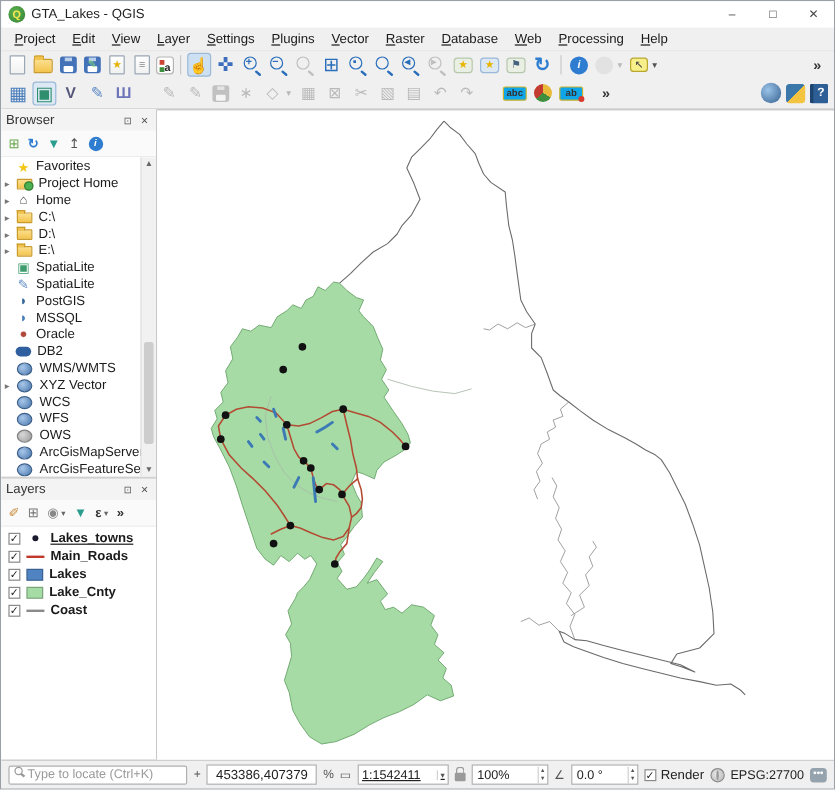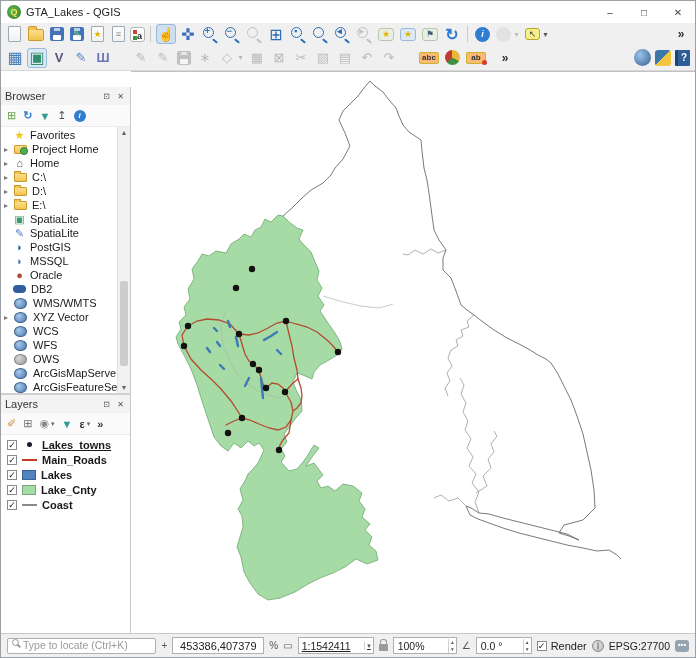--- a/index.html
+++ b/index.html
@@ -40,29 +40,29 @@
   .tbico.stylemgr{width:15px;height:15px;background:#fff;border:1px solid #b5b5b5;font-size:9px;font-weight:bold;align-items:flex-end;justify-content:flex-end;padding:0 2px 0 0;}
   .tbico.stylemgr::before{content:'';position:absolute;top:2px;left:2px;width:4px;height:4px;background:#cc4433;box-shadow:0 6px 0 #3f8f3f;}
   .tbico.mag{font-size:9px;font-weight:bold;padding:0 3px 3px 0;}
   .tbico.mag::before{content:'';position:absolute;inset:3px 6px 6px 3px;border:1.6px solid currentColor;border-radius:50%;}
   .tbico.mag::after{content:'';position:absolute;width:6px;height:2px;background:currentColor;bottom:2px;right:2px;transform:rotate(40deg);border-radius:1px;}
   .tbico.mag span{position:relative;z-index:2;margin:-3px 0 0 -2px;}
   .tbico.circ{width:15px;height:15px;border-radius:50%;margin:3px;font-size:9px;font-style:italic;font-weight:bold;}
   .tbico.mapbg{width:16px;height:13px;background:#e9efe2;border:1px solid #b7c7ad;font-size:9px;margin:4px 3px;}
   .tbico.framed{border:1px solid #9ab8d8;background:#dce9f5;}
   .tbico.selrect{width:15px;height:12px;background:#f7ef8a;border:1px solid #b9a72e;font-size:9px;margin:4px 3px;}
-  .tbico.abc{width:20px;height:12px;background:#fdba74;border:1px solid #c9b32e;border-radius:2px;font-size:8px;font-weight:bold;color:#333;margin:4px 3px;}
+  .tbico.abc{width:20px;height:12px;background:#0ea5e9;border:1px solid #c9b32e;border-radius:2px;font-size:8px;font-weight:bold;color:#333;margin:4px 3px;}
   .tbico.reddot::after{content:'';position:absolute;width:5px;height:5px;background:#d43a2f;border-radius:50%;right:-2px;bottom:-2px;}
   .tbico.pie{width:15px;height:15px;border-radius:50%;background:conic-gradient(#e8b93a 0 120deg,#3f8f3f 120deg 230deg,#c23b2e 230deg 360deg);margin:3px;}
   .tbico.globeicon{width:17px;height:17px;border-radius:50%;background:radial-gradient(circle at 35% 35%,#9cc3e8,#33608f);margin:2px;}
   .tbico.py{width:16px;height:16px;border-radius:3px;background:linear-gradient(135deg,#3b77a8 50%,#f2c440 50%);margin:2px;}
   .tbico.helpbook{width:15px;height:16px;background:#2d5f96;border-left:3px solid #1d4570;border-radius:1px;font-size:10px;font-weight:bold;margin:2px;}
   
   .main{flex:1 1 auto;display:flex;min-height:0;}
-  .leftcol{width:130px;flex:0 0 130px;display:flex;flex-direction:column;border-right:1px solid #c8c8c8;background:#fff;margin-top:16px;}
+  .leftcol{width:130px;flex:0 0 130px;display:flex;flex-direction:column;border-right:1px solid #c8c8c8;background:#fff;}
   .panel{display:flex;flex-direction:column;min-height:0;}
   .panel.browser{height:308px;flex:0 0 308px;border-bottom:2px solid #d0d0d0;}
   .panel.layers{flex:1 1 auto;}
   .panel-header{height:18px;flex:0 0 18px;display:flex;align-items:center;padding:0 4px;font-size:11px;color:#333;background:#f3f3f3;}
   .ph-btns{margin-left:auto;display:flex;gap:3px;}
   .ph-btn{font-size:8px;color:#555;width:11px;height:11px;display:flex;align-items:center;justify-content:center;}
   .panel-tools{height:22px;flex:0 0 22px;display:flex;align-items:center;gap:7px;padding:0 6px;background:#fafafa;border-bottom:1px solid #ececec;}
   .ptool{font-size:11px;display:flex;align-items:center;justify-content:center;position:relative;}
   .ptool.bold{font-weight:bold;}
   .ptool.caret{font-size:7px;margin-left:-5px;color:#666;}
@@ -129,20 +129,35 @@
     <span class="qgis-logo">Q</span>
     <span class="title-text">GTA_Lakes - QGIS</span>
     <div class="win-controls">
 
     <span class="wbtn">–</span>
         <span class="wbtn">□</span>
         <span class="wbtn">✕</span>
       </div>
   </div>
 
+  <div class="menubar">
+
+  <span class="menu-item">Project</span>
+      <span class="menu-item">Edit</span>
+      <span class="menu-item">View</span>
+      <span class="menu-item">Layer</span>
+      <span class="menu-item">Settings</span>
+      <span class="menu-item">Plugins</span>
+      <span class="menu-item">Vector</span>
+      <span class="menu-item">Raster</span>
+      <span class="menu-item">Database</span>
+      <span class="menu-item">Web</span>
+      <span class="menu-item">Processing</span>
+      <span class="menu-item">Help</span>
+    </div>
 
   <div class="tbar tbar1">
 
   <span class="tbico page">
         <span></span>
       </span>
       <span class="tbico folder">
         <span></span>
       </span>
       <span class="tbico floppy">

